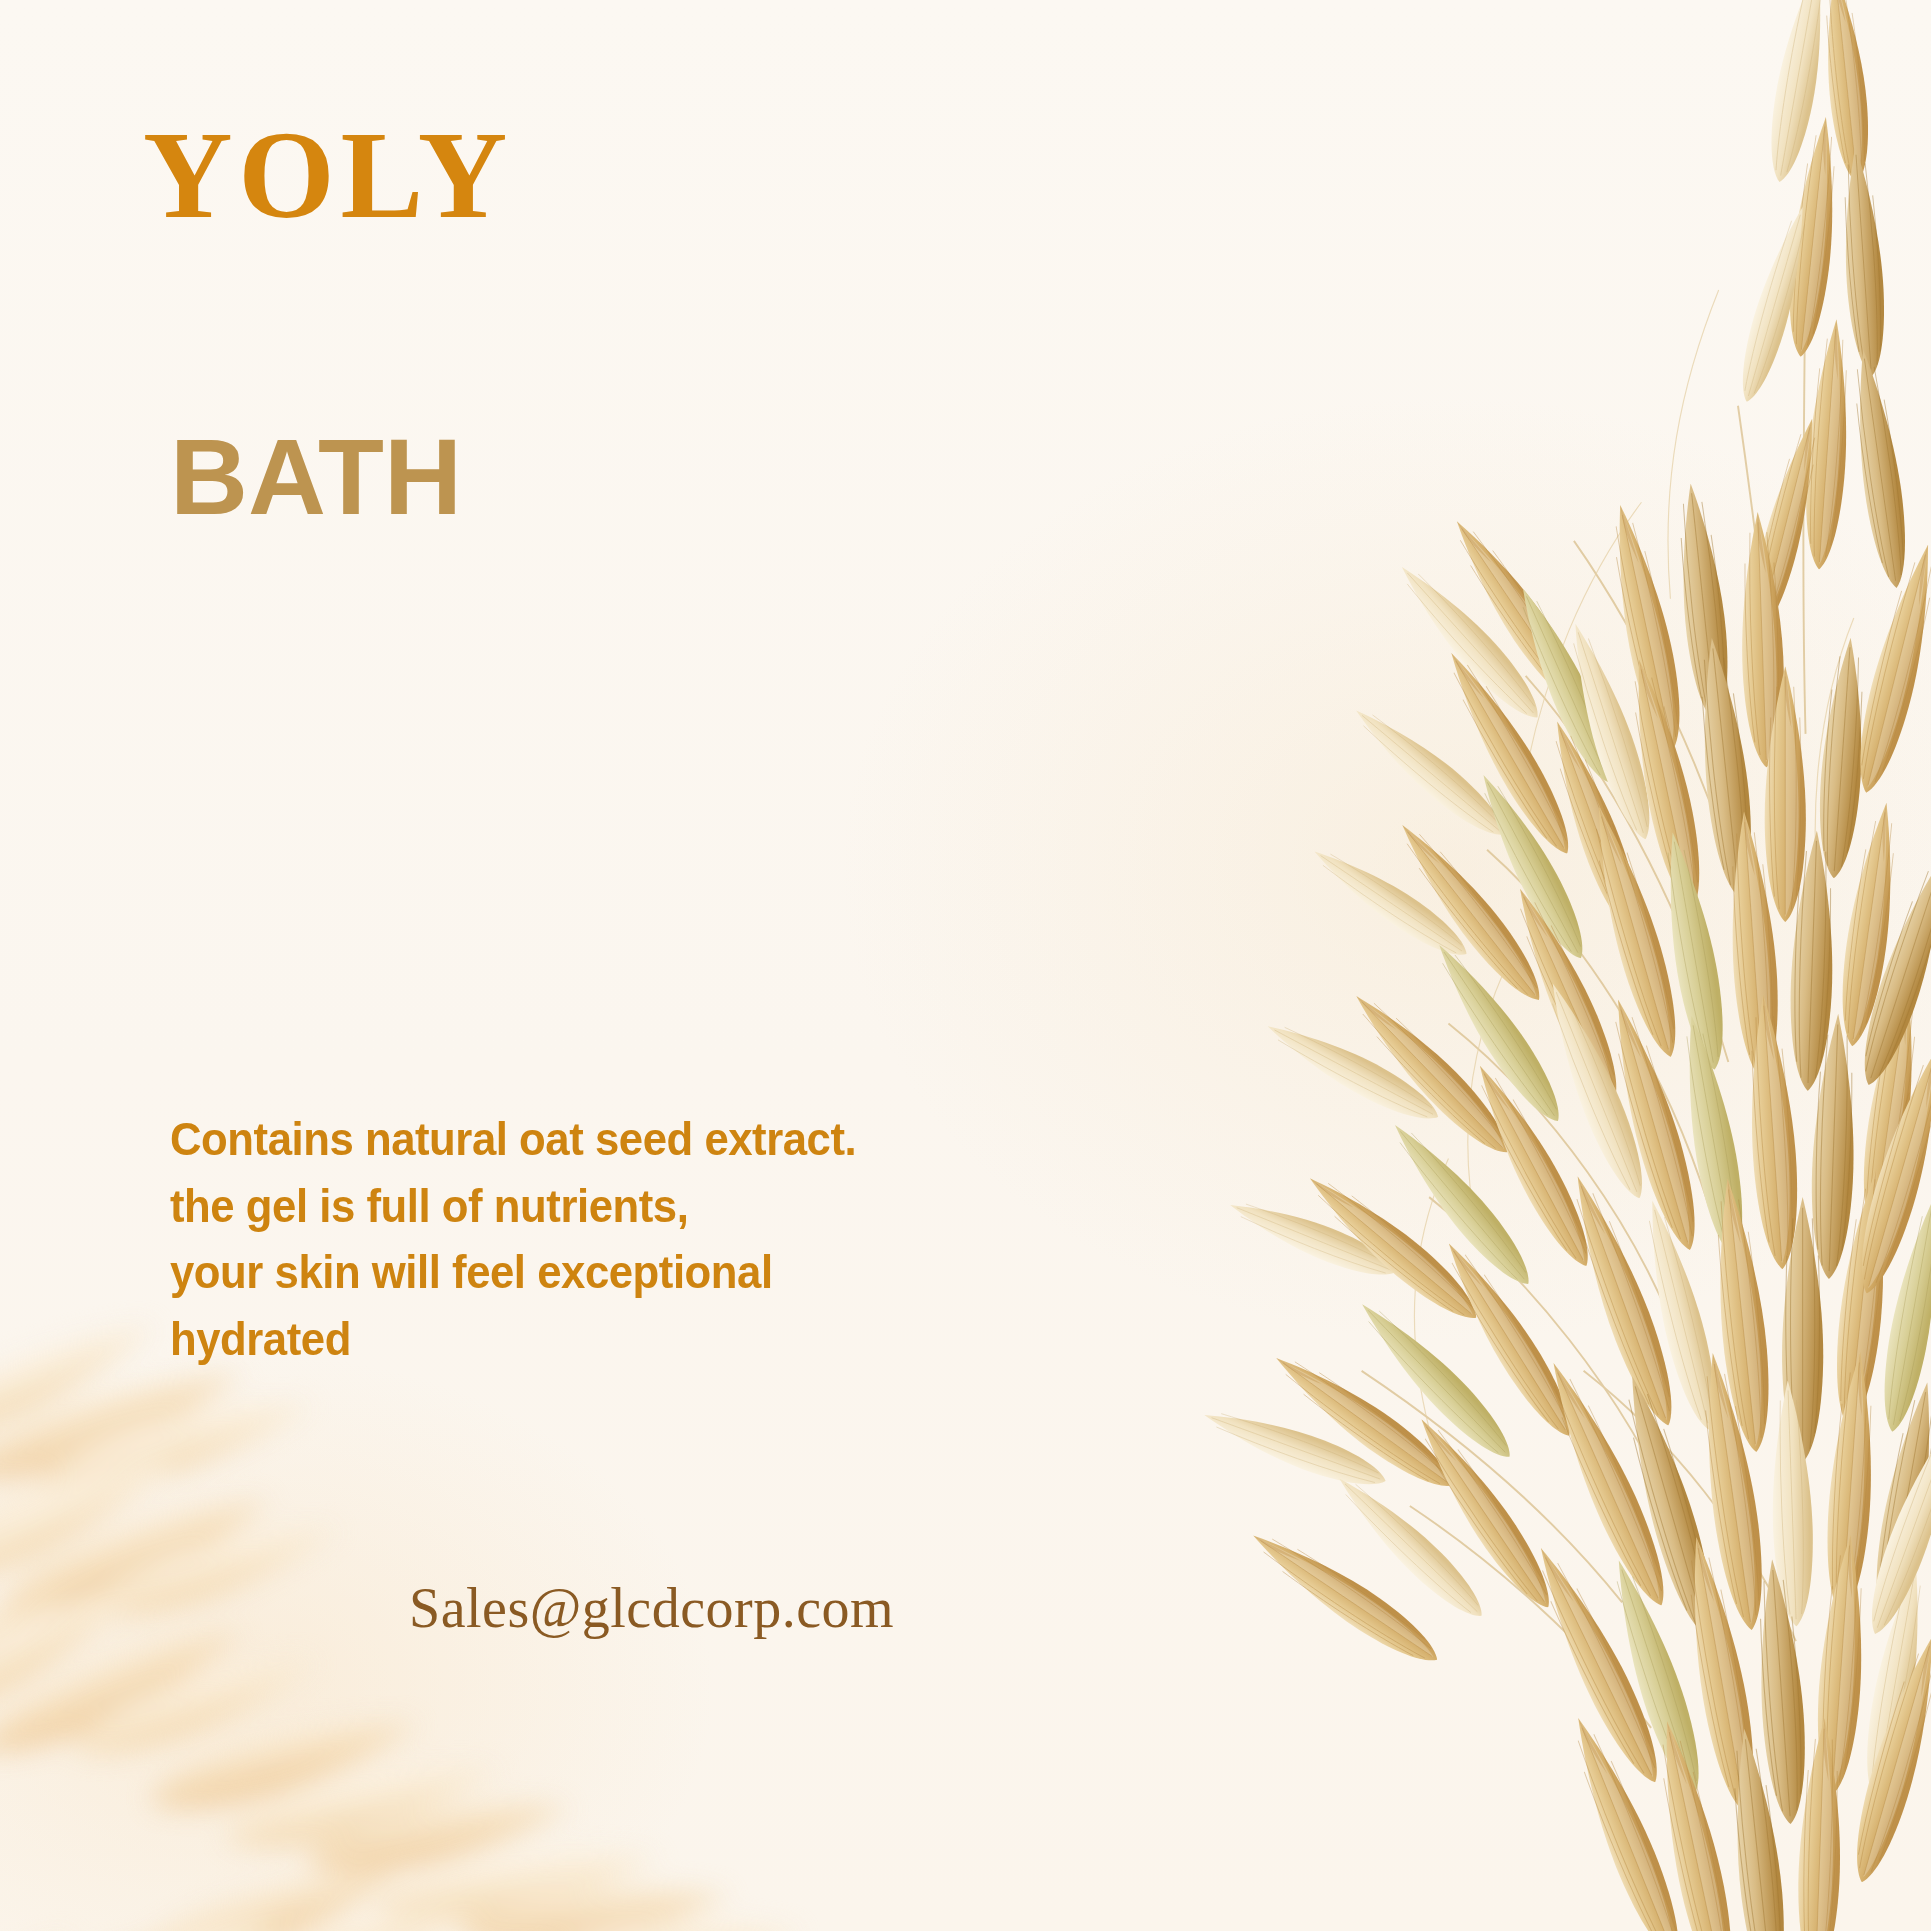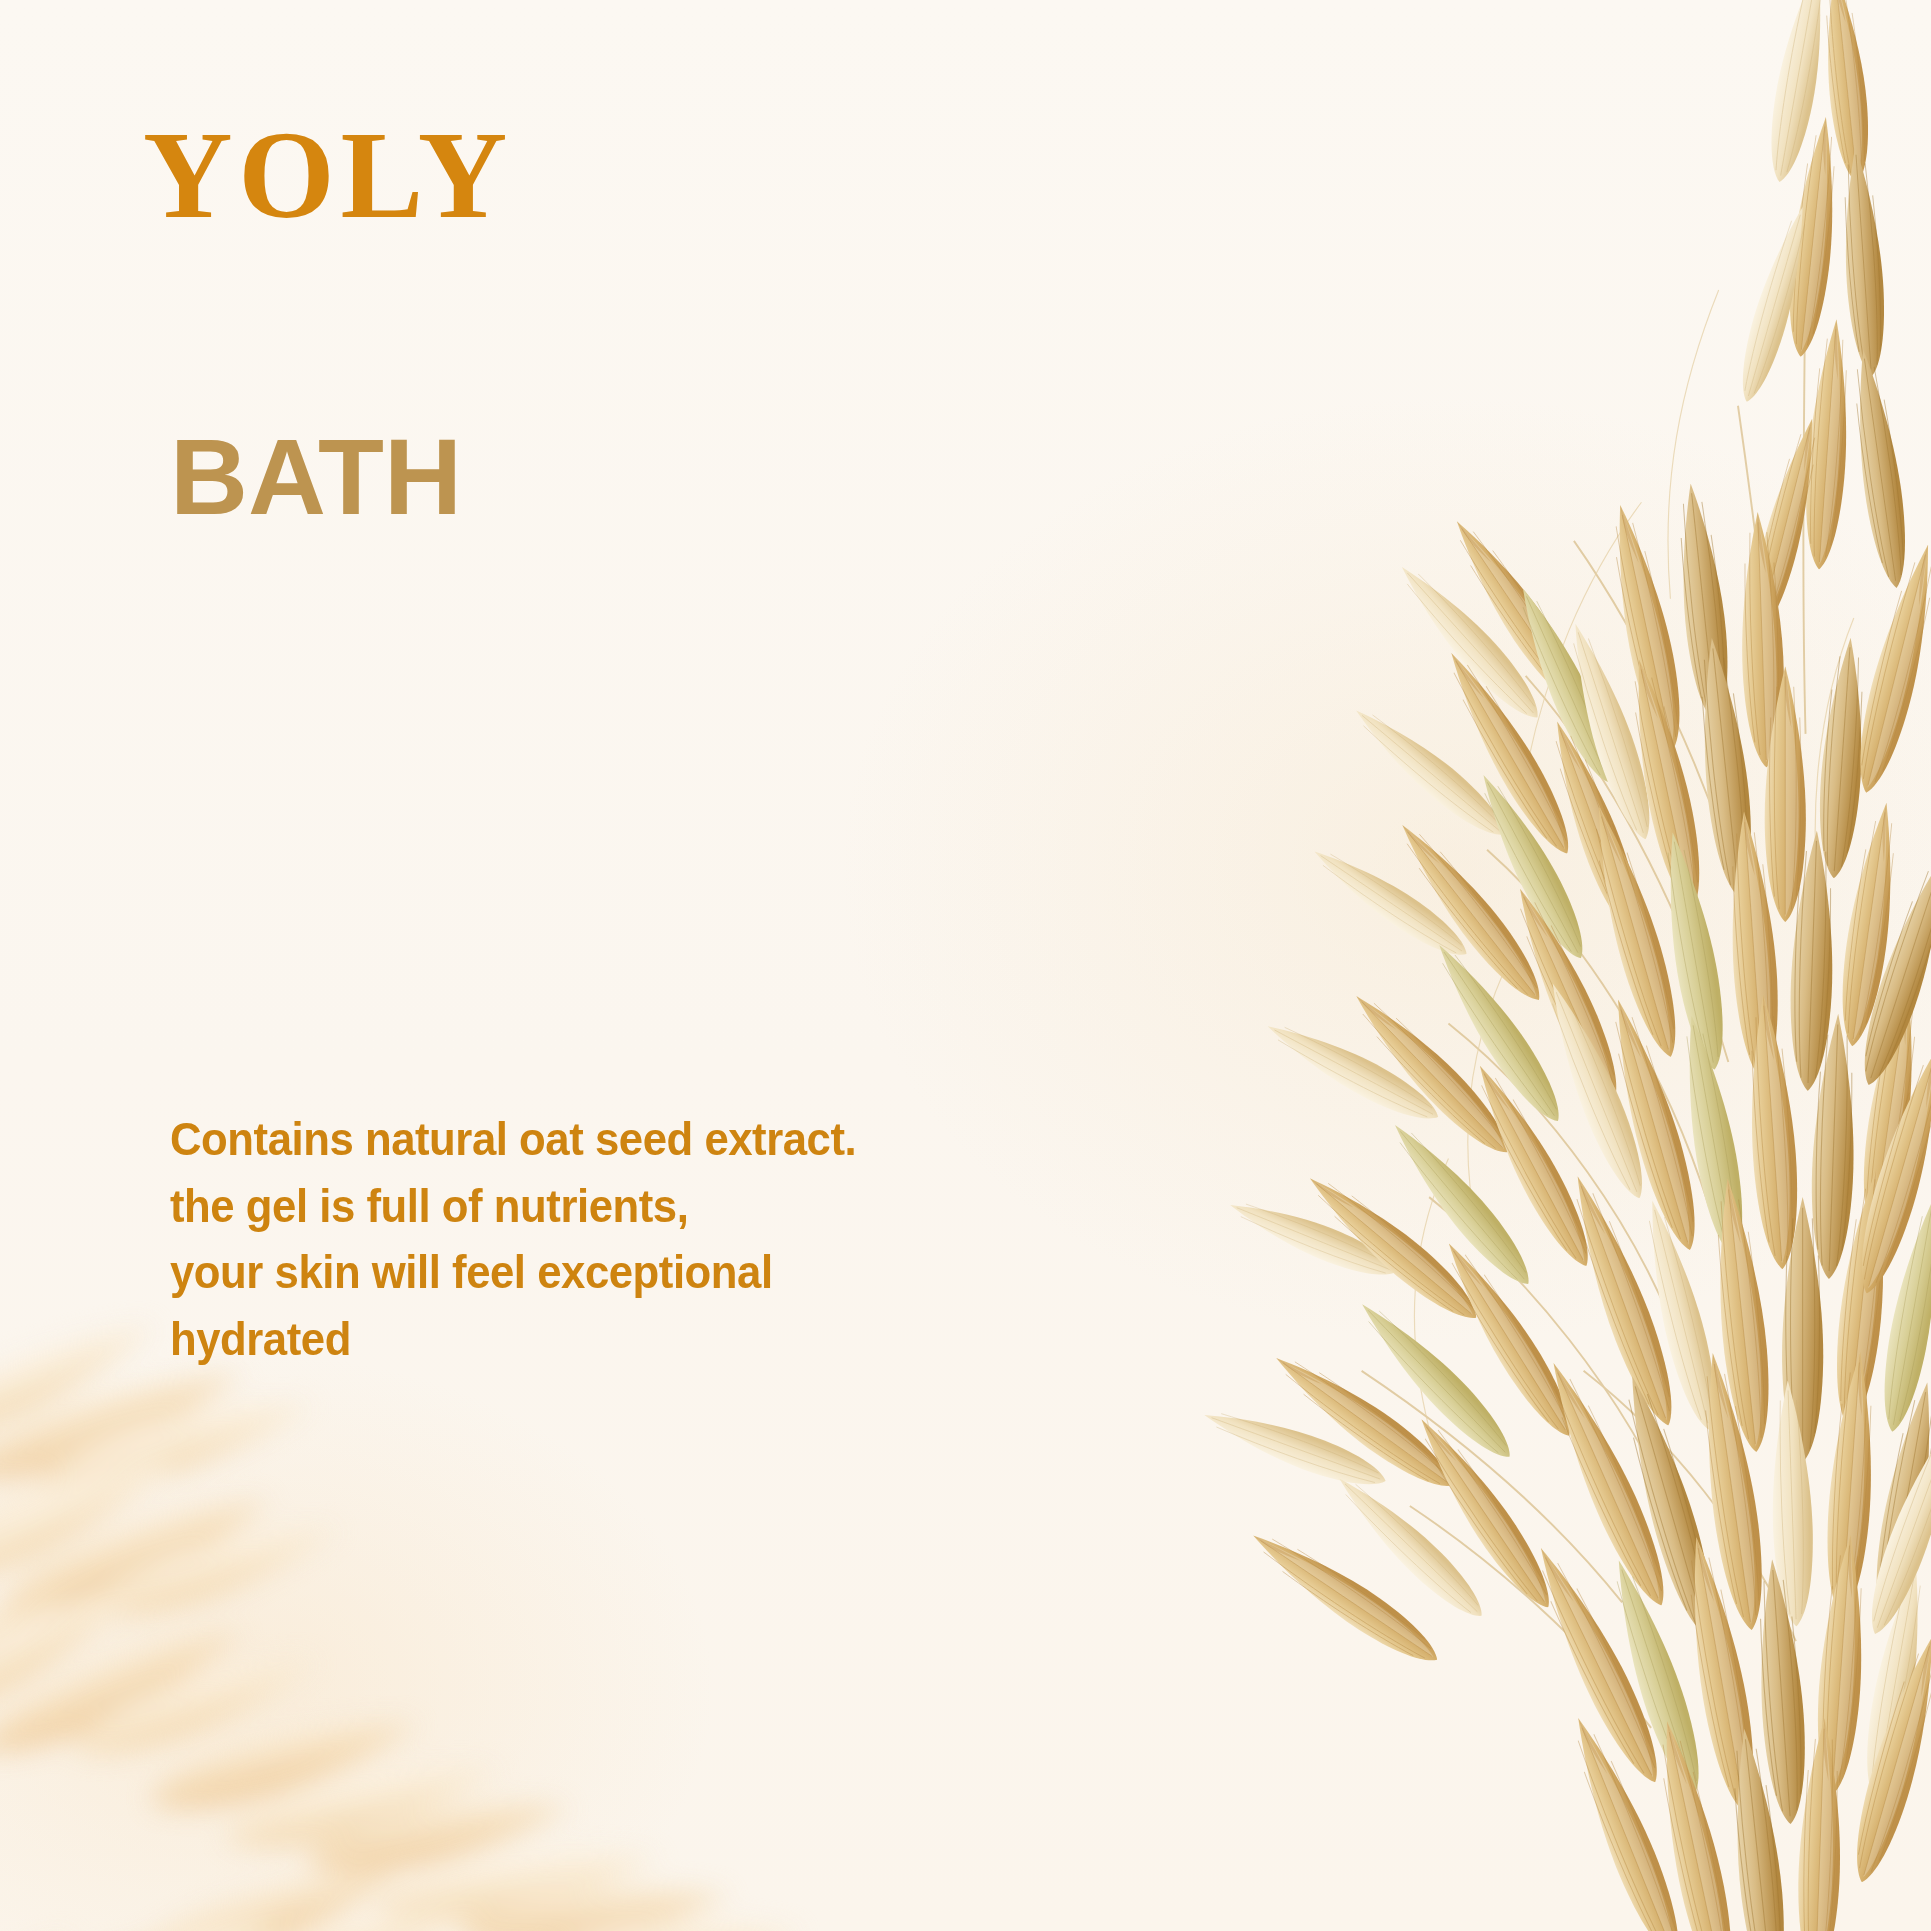--- a/index.html
+++ b/index.html
@@ -356,15 +356,16 @@
     <span class="hl-line">BATH</span>
   </div>
 
   <div class="body-copy">
     <span class="bc-line">Contains natural oat seed extract.</span>
     <span class="bc-line">the gel is full of nutrients,</span>
     <span class="bc-line">your skin will feel exceptional</span>
     <span class="bc-line">hydrated</span>
   </div>
 
+  <div class="email">Sales@glcdcorp.com</div>
 
 </div>
 
 
 </body></html>

